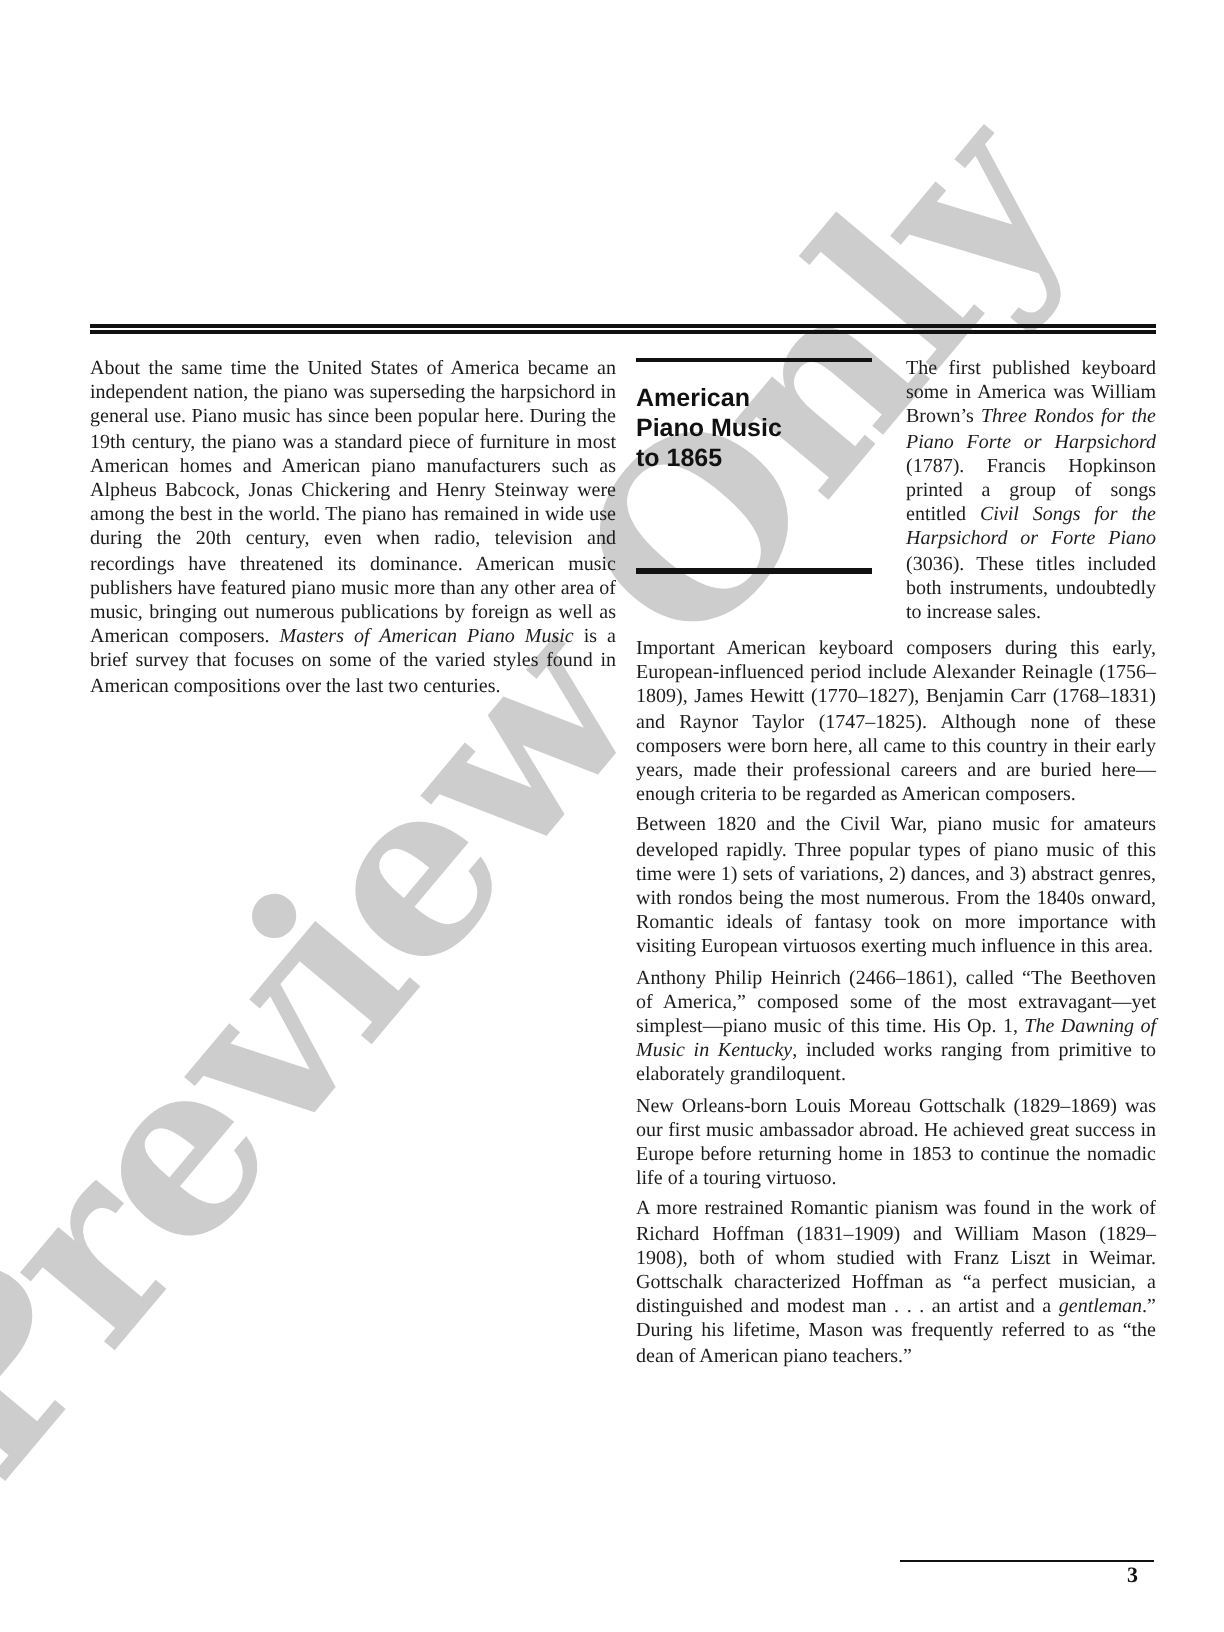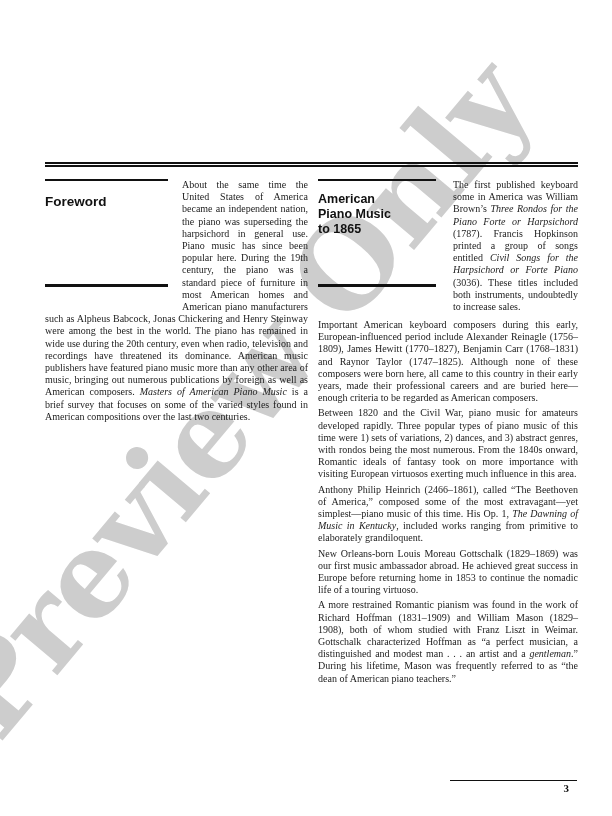--- a/index.html
+++ b/index.html
@@ -58,23 +58,20 @@
 </head>
 <body>
 
 <div class="page">
 
   <div class="watermark" style="color: rgb(205, 205, 205);">Preview Only</div>
 
   <div class="rule-top"></div>
 
   <section class="col col-left">
-    <div class="head-float head-left">
-      <div class="head-title">Foreword</div>
-    </div>
     <p class="body"><span>About the same time the United States of America became an independent nation, the piano was superseding the harpsichord in general use.  Piano music has since been popular here.  During the 19th century, the piano was a standard piece of furniture in most American homes and American piano manufacturers such as Alpheus Babcock, Jonas Chickering and Henry Steinway were among the best in the world.  The piano has remained in wide use during the 20th century, even when radio, television and recordings have threatened its dominance.  American music publishers have featured piano music more than any other area of music, bringing out numerous publications by foreign as well as American composers.  </span><em>Masters of American Piano Music</em><span> is a brief survey that focuses on some of the varied styles found in American compositions over the last two centuries.</span></p>
   </section>
 
   <section class="col col-right">
     <div class="head-float head-right">
       <div class="head-title">
         <div>American</div>
         <div>Piano Music</div>
         <div>to 1865</div>
       </div>

